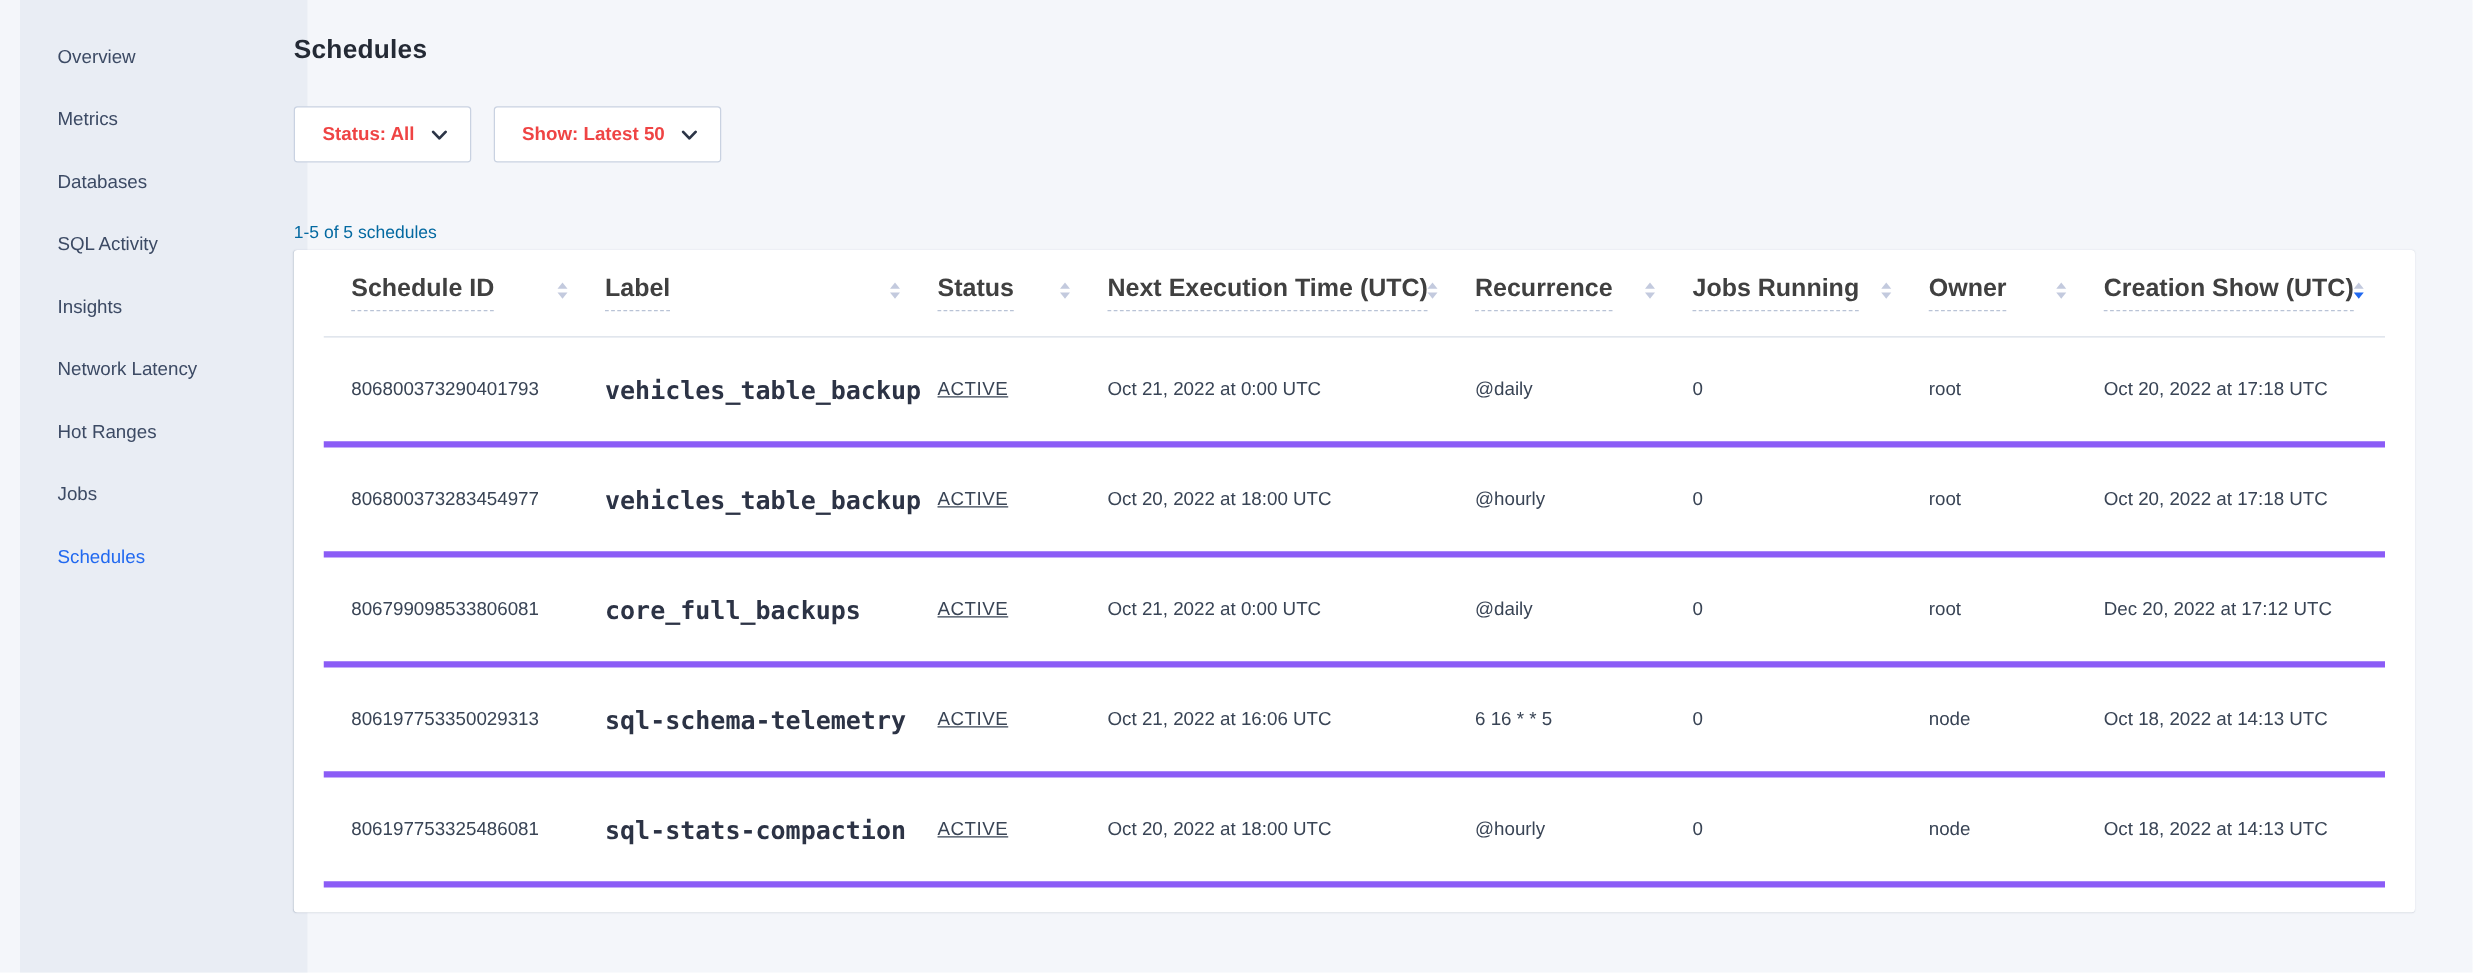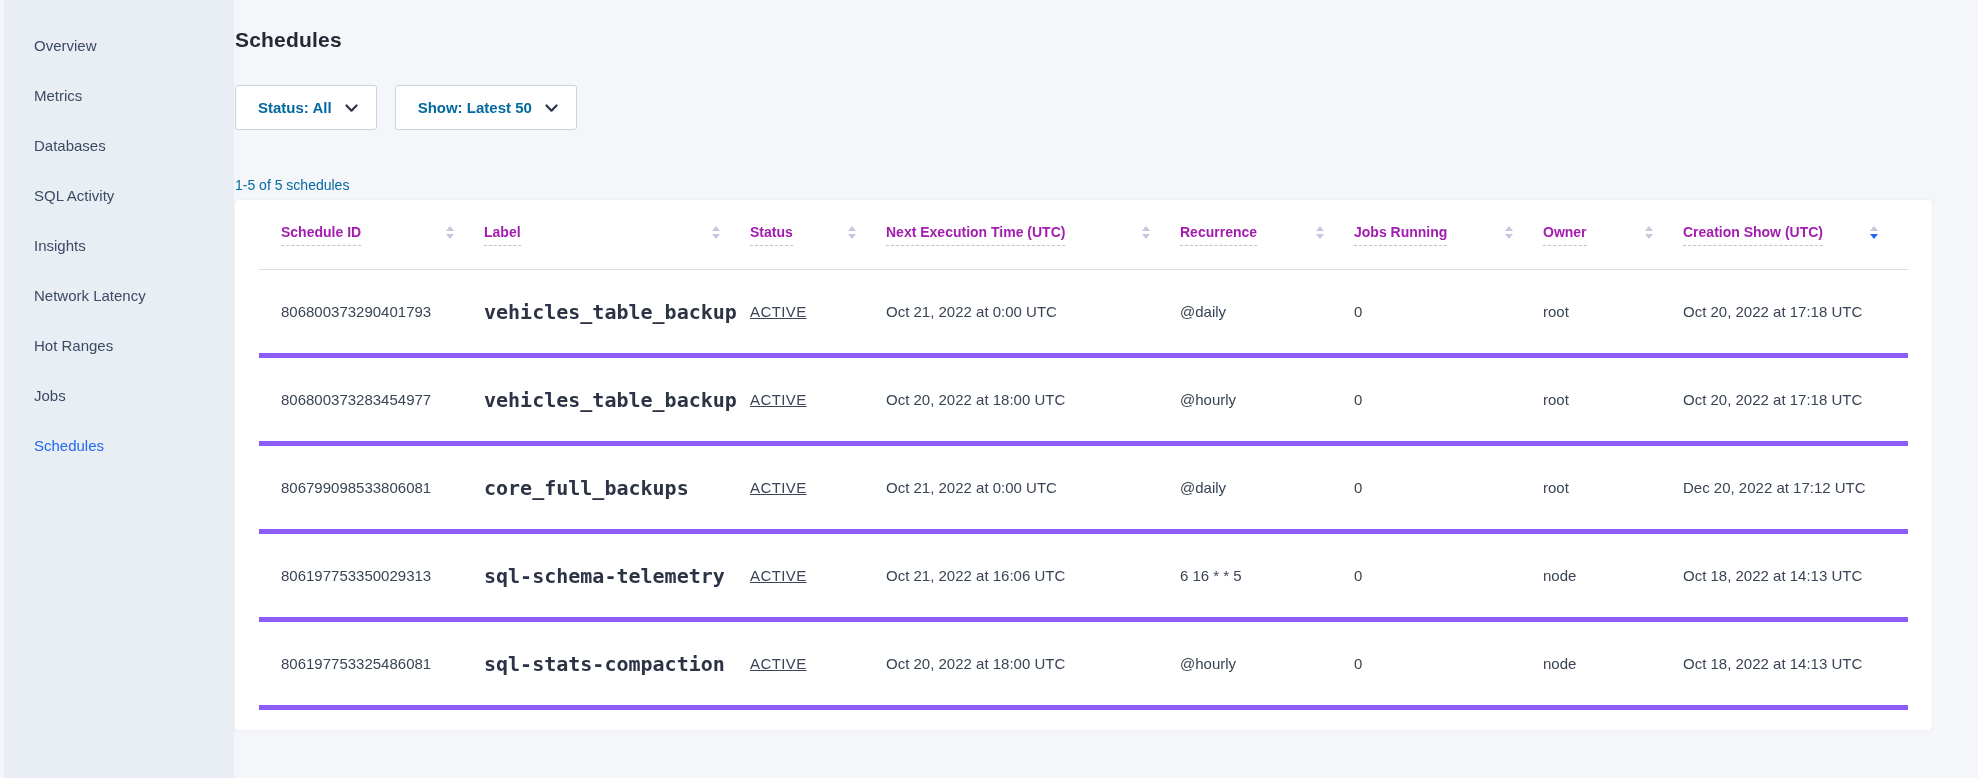--- a/index.html
+++ b/index.html
@@ -6,21 +6,21 @@
   html, body { margin: 0; padding: 0; }
   body {
     width: 1978px; height: 778px; overflow: hidden;
     background: #f4f6fa;
     font-family: "Liberation Sans", sans-serif;
     color: #394455;
   }
 
   
   .sidebar {
-    position: absolute; left: 4px; top: 0;
+    position: absolute; left: 16px; top: 0;
     width: 230px; height: 778px;
     background: #e9edf4;
     padding-top: 20px;
   }
   .side-item {
     height: 50px; display: flex; align-items: center;
     padding-left: 30px;
     font-size: 15px; color: #3c4a64;
     cursor: pointer; white-space: nowrap;
   }
@@ -34,21 +34,21 @@
     color: #242a35; letter-spacing: 0.2px;
   }
   .filters { display: flex; gap: 18px; margin-top: 31px; }
   .dropdown {
     height: 45px;
     background: #ffffff;
     border: 1px solid #c9d2e1; border-radius: 3px;
     display: flex; align-items: center; gap: 13px;
     padding: 0 18px 0 22px;
     font-family: "Liberation Sans", sans-serif;
-    font-size: 15px; font-weight: 700; color: #0369a1;
+    font-size: 15px; font-weight: 700; color: #ef4444;
     cursor: pointer;
   }
   .chev { display: block; margin-top: 1px; }
 
   .count { margin-top: 46px; font-size: 14px; line-height: 18px; color: #0369a1; }
 
   
   .card {
     margin-top: 6px;
     width: 1697px;
@@ -59,21 +59,21 @@
   }
   .trow {
     display: grid;
     grid-template-columns: 225px 266px 136px 294px 174px 189px 140px 1fr;
     align-items: center;
   }
   .thead { height: 70px; border-bottom: 1px solid #d8dee8; }
   .th { display: flex; align-items: center; height: 100%; cursor: pointer; }
   .th:first-child { padding-left: 22px; }
   .th-label {
-    font-size: 14px; font-weight: 700; color: #a21caf;
+    font-size: 20px; font-weight: 700; color: #404040;
     border-bottom: 1px dashed #b9c3d6; padding-bottom: 5px;
     white-space: nowrap;
   }
   .sort-icon {
     margin-left: auto; margin-right: 30px;
     display: flex; flex-direction: column; align-items: center; gap: 3px;
     padding-bottom: 4px;
   }
   .tri { width: 0; height: 0; border-left: 4.5px solid transparent; border-right: 4.5px solid transparent; }
   .tri-up   { border-bottom: 5.5px solid #c3cade; }

